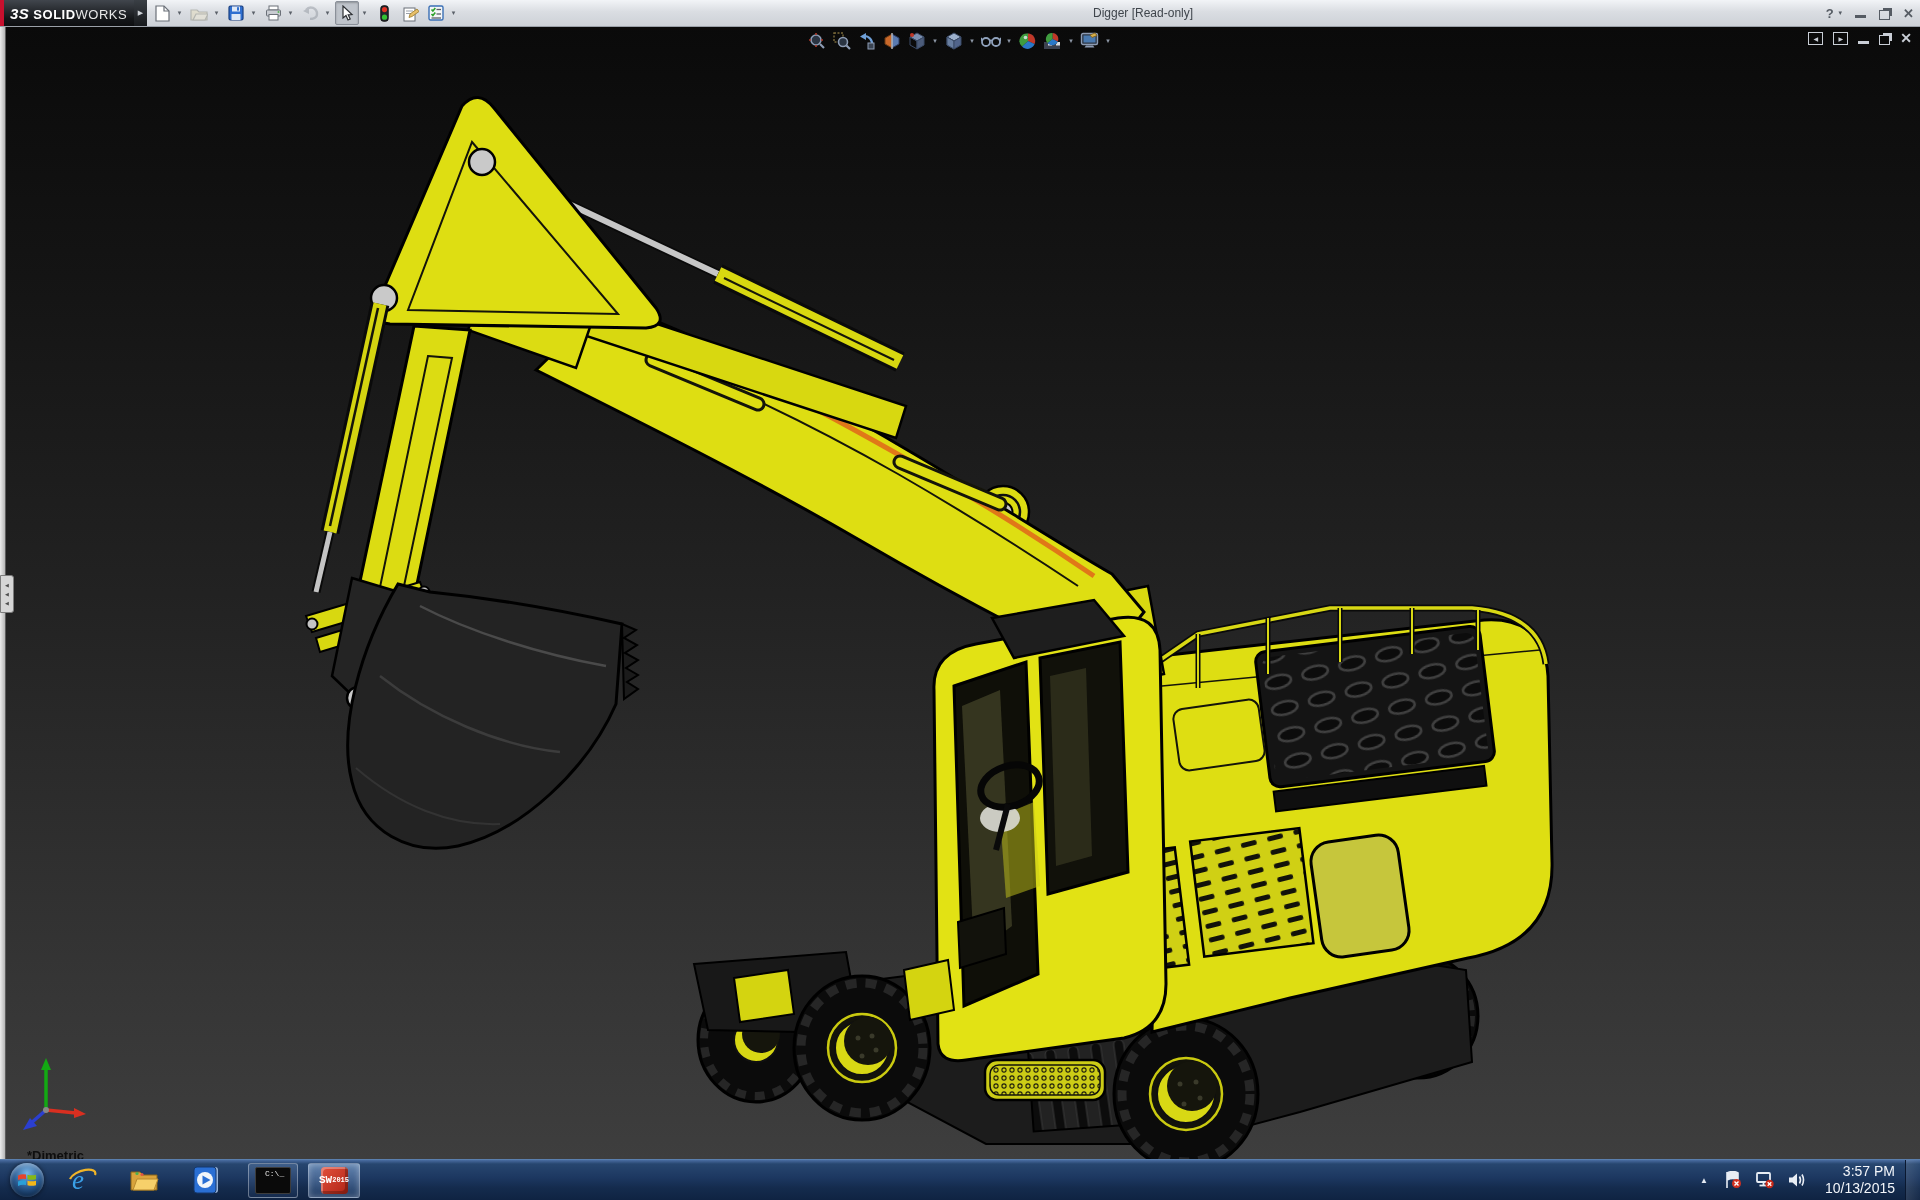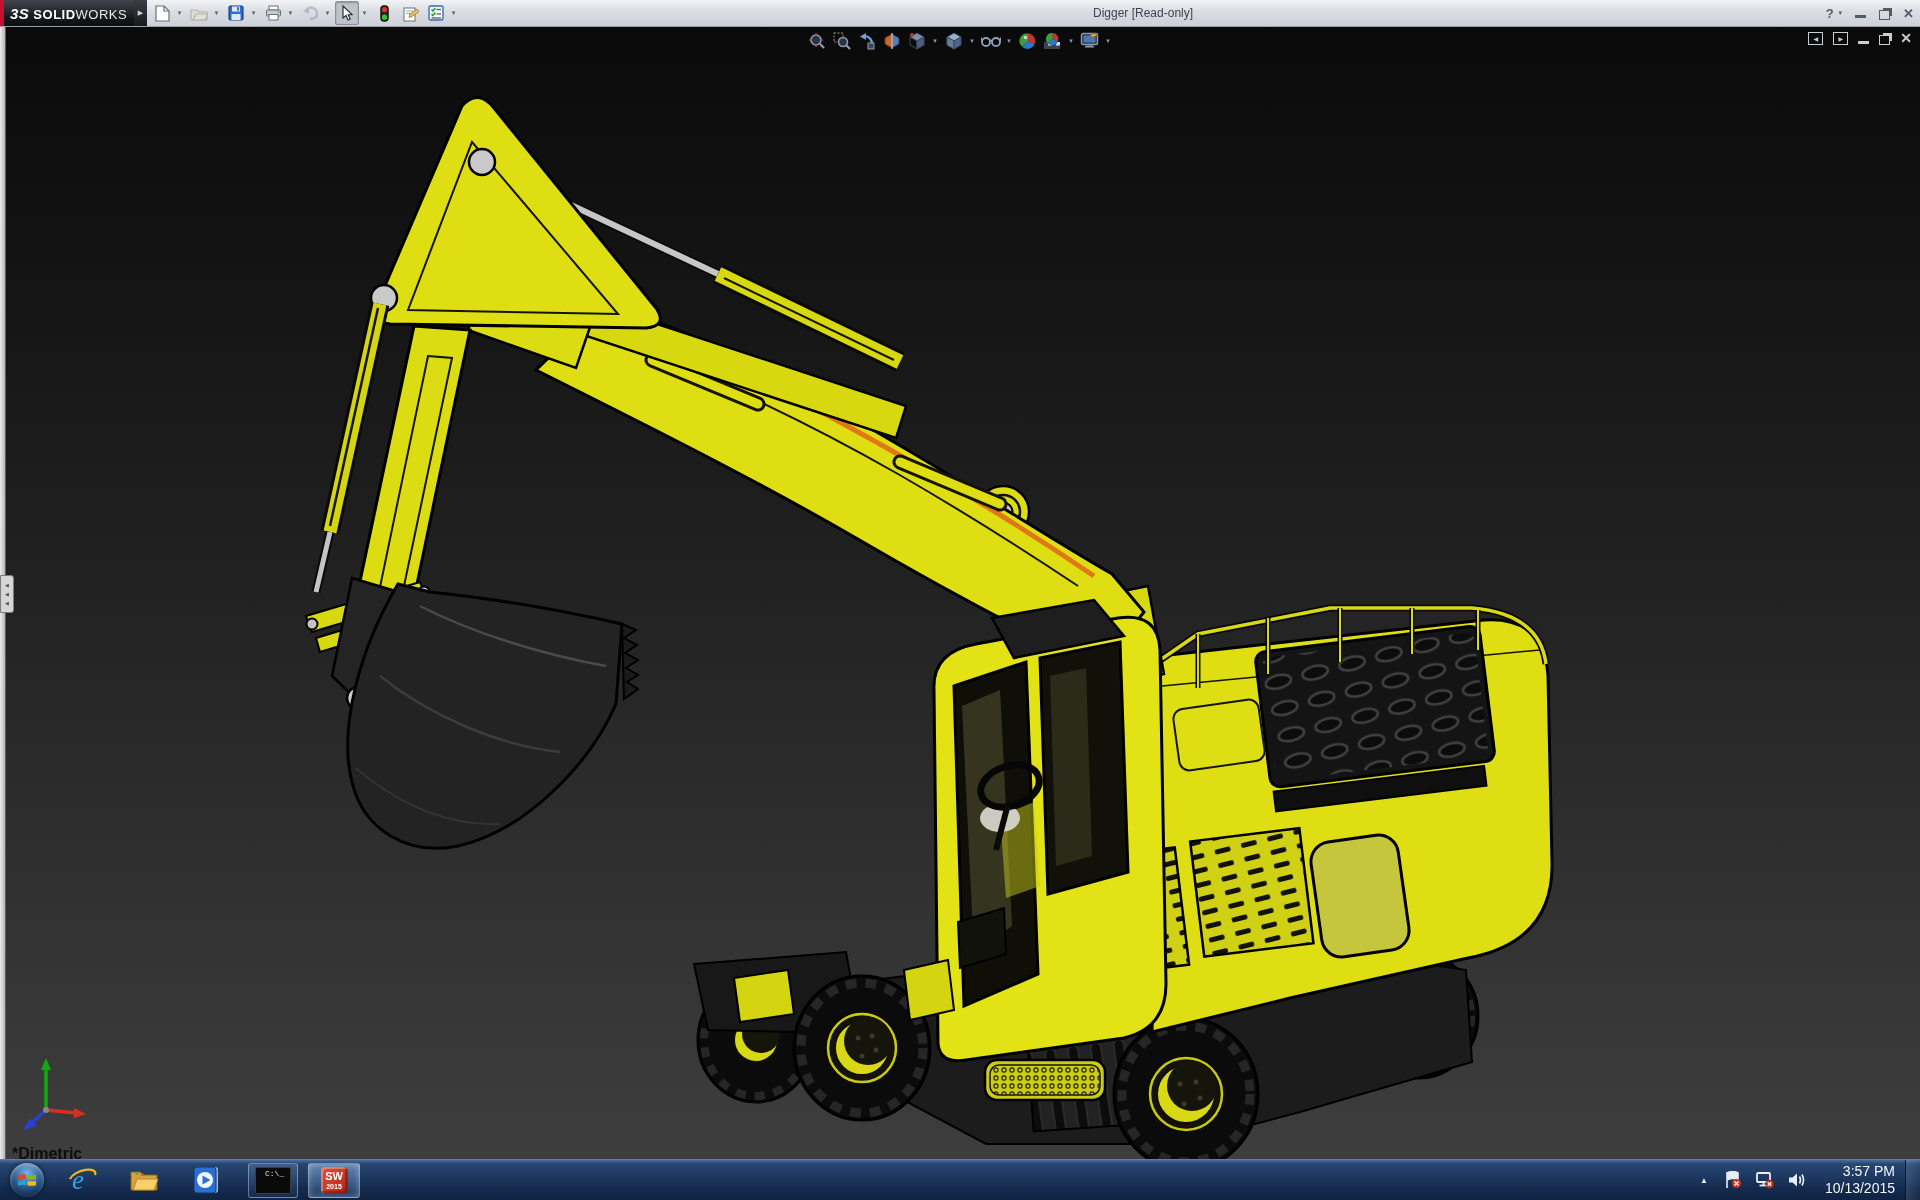--- a/index.html
+++ b/index.html
@@ -47,42 +47,42 @@
   .headsup{position:absolute;left:806px;top:4px;display:flex;align-items:center;gap:4px;}
   .hu-btn{width:21px;height:21px;display:flex;align-items:center;justify-content:center;}
   .hu-caret{color:#8d97a6;font-size:7px;width:8px;text-align:center;}
   .doc-controls{position:absolute;right:8px;top:4px;display:flex;align-items:center;gap:10px;color:#c9ced6;}
   .pane-ico{width:13px;height:11px;border:1.5px solid #c9ced6;display:flex;align-items:center;justify-content:center;font-size:6px;}
   .doc-min{width:11px;height:3px;background:#c9ced6;margin-top:8px;}
   .doc-restore{width:9px;height:8px;border:1.5px solid #c9ced6;box-shadow:3px -3px 0 -1px #c9ced6;margin-top:3px;}
   .doc-close{font-size:14px;font-weight:bold;}
   .model-layer{position:absolute;left:0;top:0;width:1920px;height:1134px;}
   .triad{position:absolute;left:16px;bottom:26px;}
-  .orient-label{position:absolute;left:12px;bottom:-3px;font-size:16px;font-weight:600;color:#0e0e0e;}
+  .orient-label{position:absolute;left:27px;bottom:-3px;font-size:13px;font-weight:600;color:#0e0e0e;}
 
   
   .taskbar{position:absolute;bottom:0;left:0;width:1920px;height:40px;
     background:linear-gradient(#4a6da2 0%,#27466f 10%,#1c3760 45%,#142b4d 70%,#0f2342 100%);
     border-top:1px solid #5a7fae;display:flex;align-items:center;z-index:40;}
   .tb-left{display:flex;align-items:center;height:100%;padding-left:10px;}
   .start-orb{width:34px;height:34px;border-radius:50%;position:relative;
     background:radial-gradient(circle at 50% 30%,#79b6e8 0%,#2e5f96 45%,#123055 75%,#0a1e38 100%);
     box-shadow:inset 0 2px 4px rgba(255,255,255,.45), 0 0 5px rgba(0,0,0,.6);
     display:flex;align-items:center;justify-content:center;}
   .tb-ico{width:32px;height:34px;display:flex;align-items:center;justify-content:center;}
   .tb-btn{height:33px;border:1px solid rgba(255,255,255,.35);border-radius:3px;
     display:flex;align-items:center;justify-content:center;margin-top:0;}
   .tb-btn.cmd{width:48px;margin-left:26px;background:linear-gradient(rgba(110,140,185,.35),rgba(30,55,95,.35));}
   .tb-btn.sw{width:50px;margin-left:10px;background:linear-gradient(rgba(150,185,230,.55),rgba(55,90,140,.45));
     box-shadow:inset 0 0 6px rgba(255,255,255,.35);}
   .cmd-window{width:36px;height:27px;background:#0a0a0a;border:1px solid #3c3c3c;border-radius:2px;
     color:#e8e8e8;font-family:"Liberation Mono",monospace;font-size:8px;padding:1px 0 0 9px;box-sizing:border-box;}
   .sw-cube{width:27px;height:27px;background:linear-gradient(135deg,#e2503c,#b02416);border-radius:4px;
-    display:flex;flex-direction:column;align-items:center;justify-content:center;color:#fff;line-height:1;
-    box-shadow:inset -3px -3px 0 rgba(0,0,0,.25), inset 2px 2px 0 rgba(255,255,255,.3);}
+    display:flex;flex-direction:row;align-items:center;justify-content:center;color:#fff;line-height:1;
+    box-shadow:inset -3px -3px 0 rgba(0,0,0,.25), inset 2px 2px 0 rgba(255,255,255,.3);font-family:Liberation Mono, monospace;}
   .sw-cube .letters{font-size:11px;font-weight:bold;}
   .sw-cube .year{font-size:7px;font-weight:bold;margin-top:1px;}
   .tray{margin-left:auto;display:flex;align-items:center;height:100%;}
   .tray-caret{color:#e4eaf2;font-size:8px;margin-right:16px;}
   .tray-ico{margin-right:13px;display:flex;align-items:center;}
   .clock{text-align:right;color:#f2f5fa;font-size:14px;line-height:1.25;margin:0 10px 0 6px;}
   .show-desktop{width:14px;height:40px;border-left:1px solid #0a1830;
     background:linear-gradient(90deg,rgba(255,255,255,.12),rgba(255,255,255,.03));}
 </style>
 </head>

